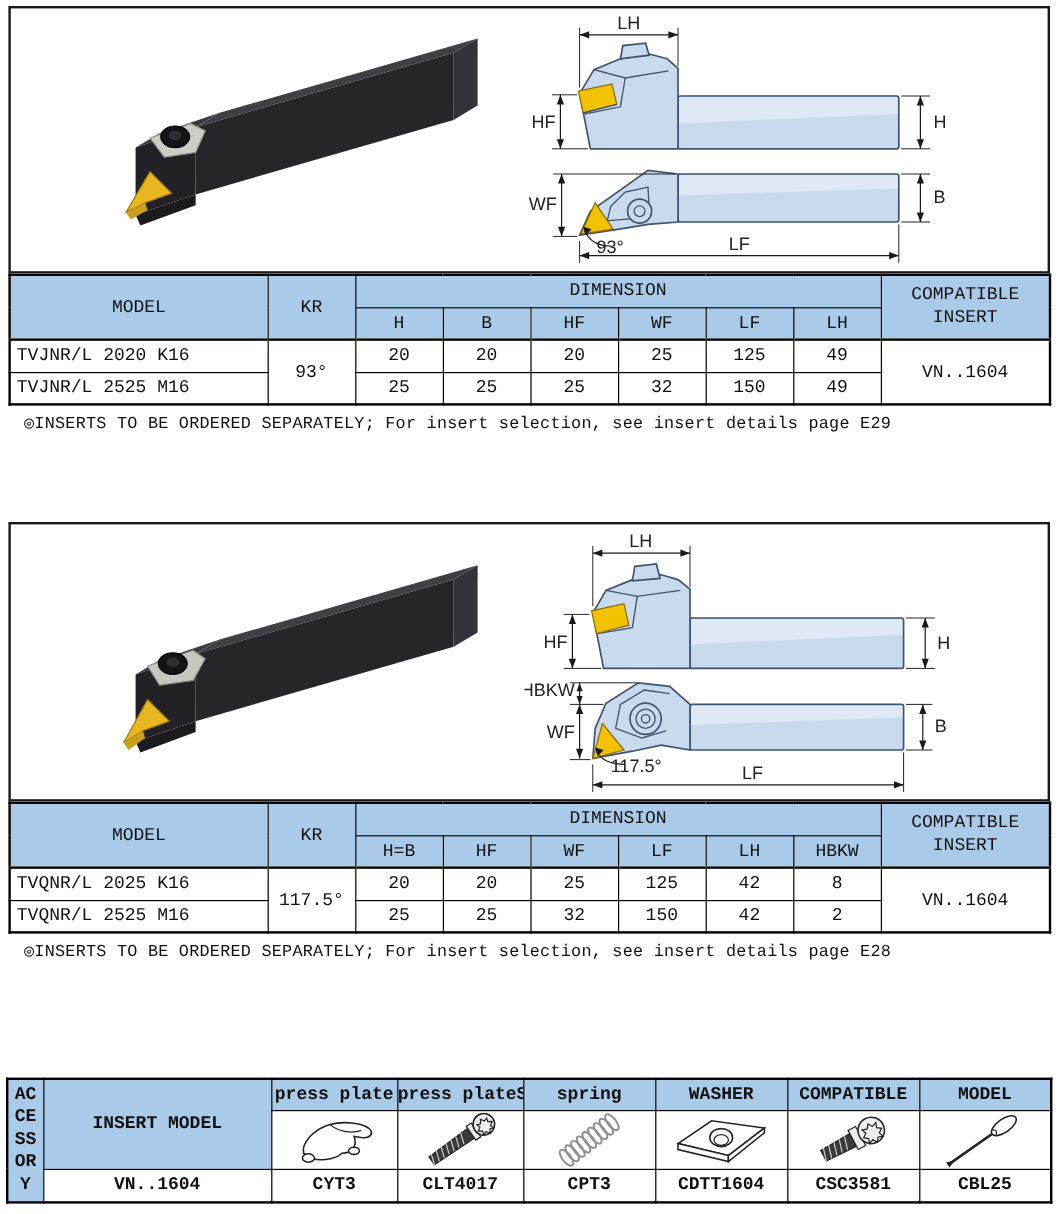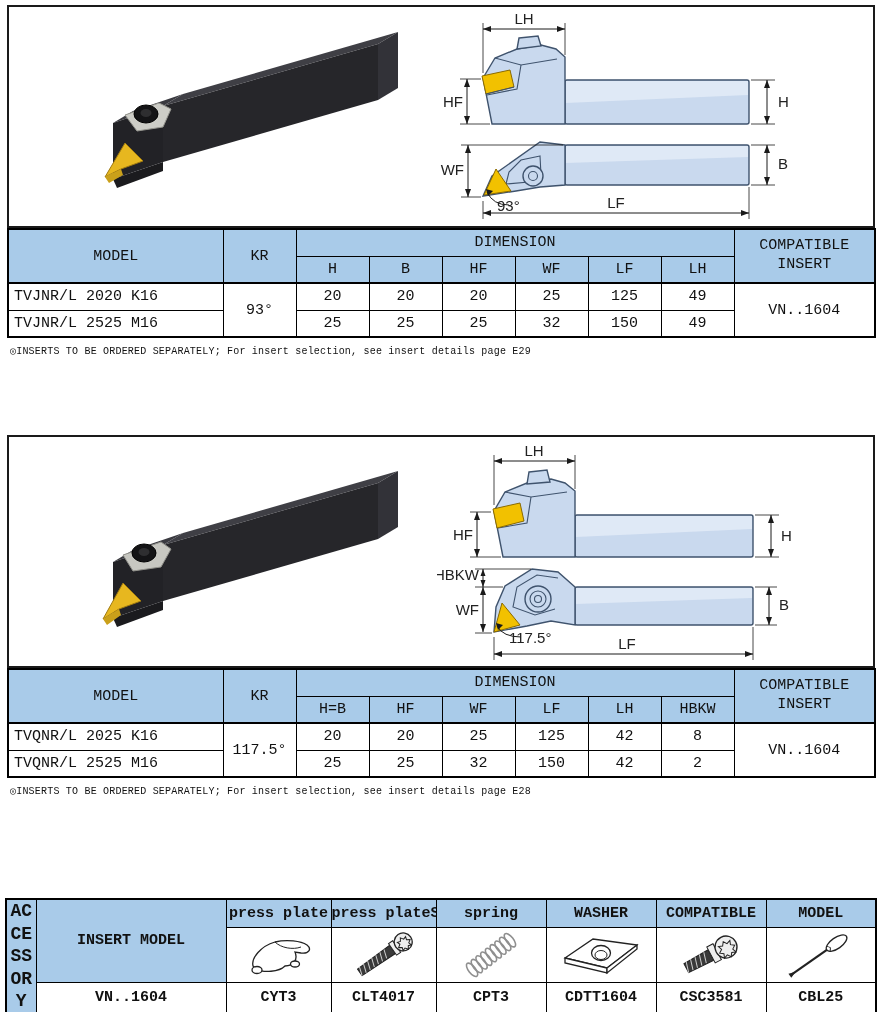--- a/index.html
+++ b/index.html
@@ -16,28 +16,28 @@
   .spec-table { position:absolute; left:7px; width:868px; border:2px solid #000; font-size:15px;padding-left:31px; }
   #table1 { top:228px; }
   #table2 { top:668px; }
   .spec-table th, .spec-table td { border:1px solid #000; padding:0; text-align:center; font-weight:normal; height:27px; overflow:hidden; white-space:nowrap; }
   .spec-table .hdr th { background:#a9cbe9; }
   .spec-table th.wrap { white-space:normal; line-height:1.25;margin-top:31px; }
   .spec-table .subhdr th { border-bottom:2px solid #000; }
   .spec-table th[rowspan="2"] { border-bottom:2px solid #000; }
   .spec-table td.model { text-align:left; padding-left:5px; }
 
-  .note { position:absolute; left:10px; font-size:10px; letter-spacing:0.2px; white-space:nowrap; }
+  .note { position:absolute; left:20px; font-size:14px; letter-spacing:0.2px; white-space:nowrap; }
   #note1 { top:345px; }
   #note2 { top:785px; }
 
   .acc-table { position:absolute; left:5px; top:898px; width:870px; border:2px solid #000; font-size:15px; }
   .acc-table th, .acc-table td { border:1px solid #000; padding:0; text-align:center; font-weight:bold; overflow:hidden; white-space:nowrap; }
   .acc-table .hdrcell { background:#a9cbe9; }
-  .acc-table .acc-row-label { background:#a9cbe9; white-space:normal; word-break:break-all; font-size:18px; line-height:1.25; padding:0 1px; }
+  .acc-table .acc-row-label { background:#a9cbe9; white-space:normal; word-break:break-all; font-size:15px; line-height:1.25; padding:0 1px; }
   .acc-hdr-row { height:26px; }
   .acc-icon-row { height:49px; }
   .acc-val-row { height:28px; }
   .acc-icon-cell svg { display:block; margin:1px auto; }
 
   .dim-text { font-family:"Liberation Sans","DejaVu Sans",sans-serif; font-size:15px; fill:#222; }
   .dim-line { stroke:#1a1a1a; stroke-width:1; fill:none; }
   .ext-line { stroke:#1a1a1a; stroke-width:0.8; fill:none; }
   .arr { fill:#1a1a1a; stroke:none; }
   .bluepart { fill:#c9d9ee; stroke:#3f536d; stroke-width:1.4; }

